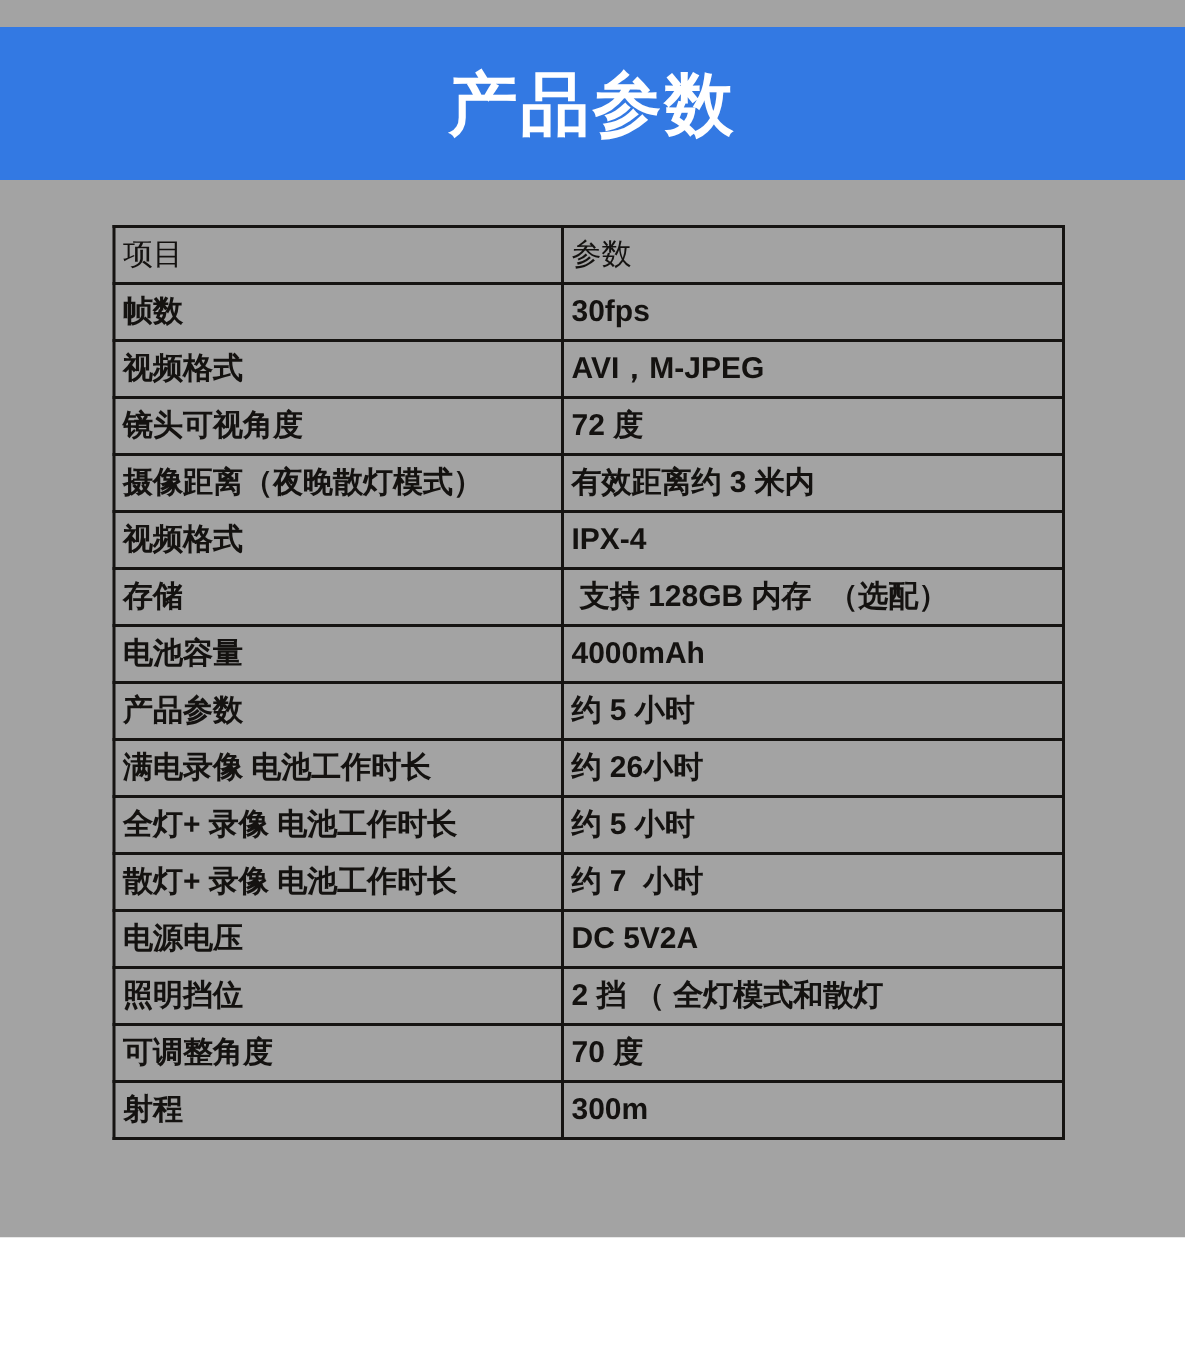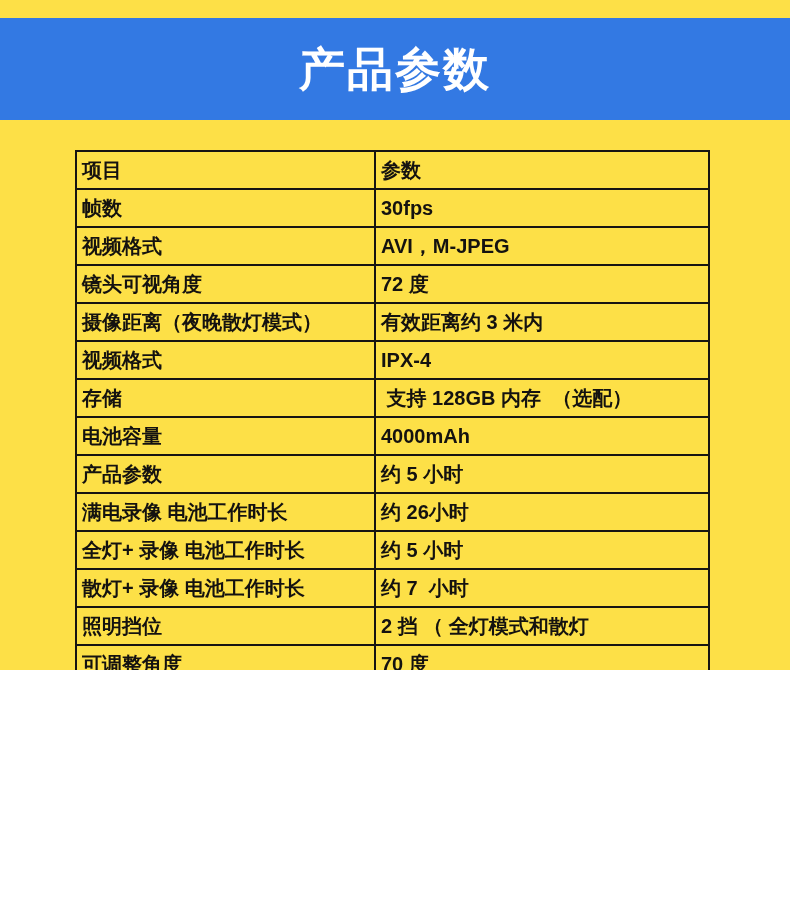--- a/index.html
+++ b/index.html
@@ -4,22 +4,22 @@
 <style>
   html, body {
     margin: 0;
     padding: 0;
     background: #ffffff;
     font-family: "Liberation Sans", "DejaVu Sans", sans-serif;
   }
   .page {
     position: relative;
     width: 790px;
-    height: 670px;
-    background: #fde047;
+    height: 825px;
+    background: #a3a3a3;
     overflow: hidden;
   }
   .banner {
     position: absolute;
     left: 0;
     top: 18px;
     width: 790px;
     height: 102px;
     background: #3379e3;
     display: flex;
@@ -49,21 +49,21 @@
     padding: 0 4px 0 5px;
     font-size: 20px;
     line-height: 1.15;
     vertical-align: middle;
     text-align: left;
     color: #141210;
     white-space: pre-wrap;
     overflow: hidden;
   }
   .spec-table th {
-    font-weight: 700;
+    font-weight: 400;
   }
   .spec-table td {
     font-weight: 700;
   }
   .col-item  { width: 299px; }
   .col-value { width: 334px; }
 </style>
 </head>
 <body>
 
@@ -123,20 +123,24 @@
         </tr>
         <tr>
           <td>全灯+ 录像 电池工作时长</td>
           <td>约 5 小时</td>
         </tr>
         <tr>
           <td>散灯+ 录像 电池工作时长</td>
           <td>约 7  小时</td>
         </tr>
         <tr>
+          <td>电源电压</td>
+          <td>DC 5V2A</td>
+        </tr>
+        <tr>
           <td>照明挡位</td>
           <td>2 挡 （ 全灯模式和散灯</td>
         </tr>
         <tr>
           <td>可调整角度</td>
           <td>70 度</td>
         </tr>
         <tr>
           <td>射程</td>
           <td>300m</td>

